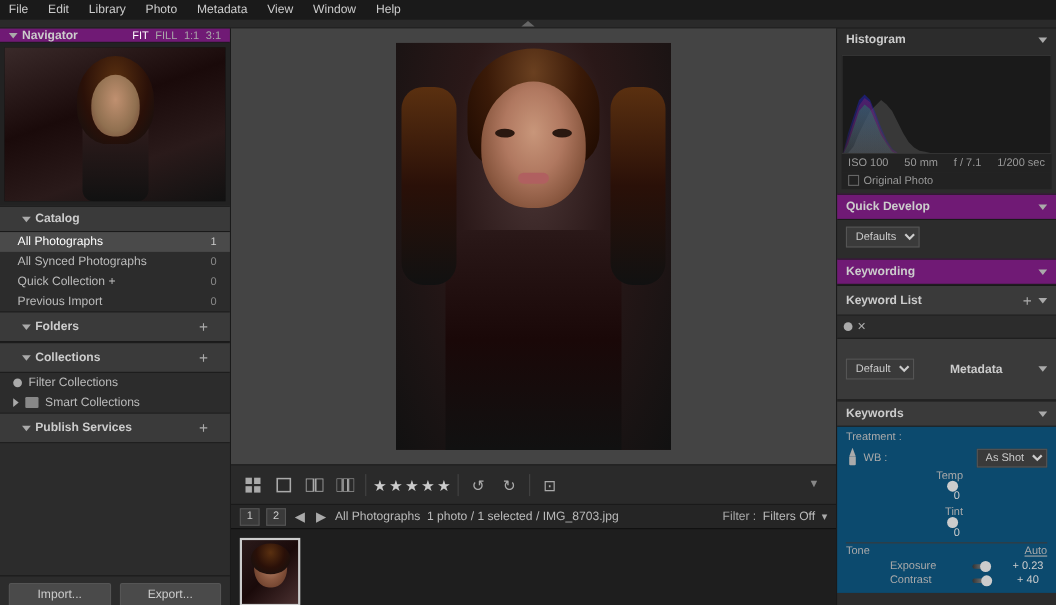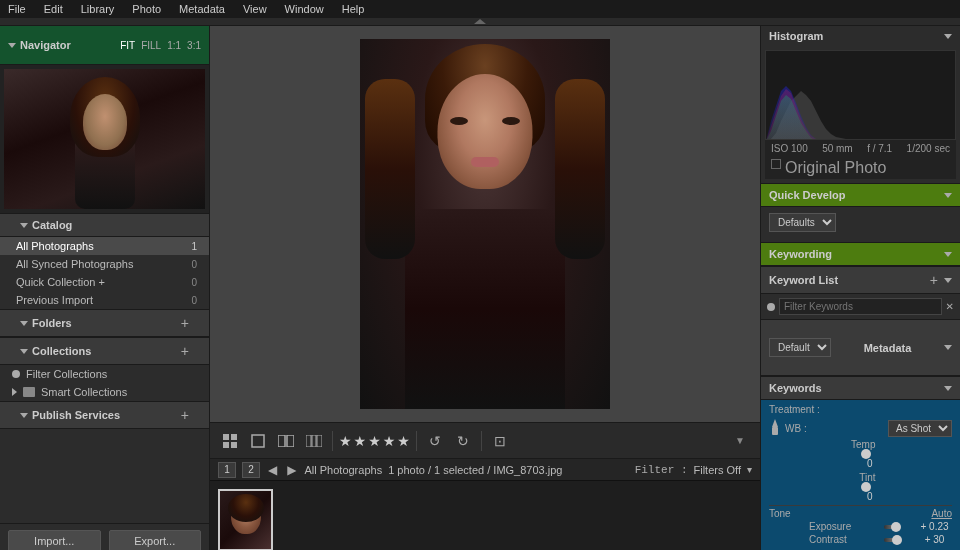--- a/index.html
+++ b/index.html
@@ -44,22 +44,22 @@
       flex-direction: column;
       border-right: 1px solid #1a1a1a;
       flex-shrink: 0;
     }
 
     
     #navigator-header {
       display: flex;
       align-items: center;
       justify-content: space-between;
-      padding: 13px 8px;
-      background: #14532d;
+      padding: 0 8px;
+      background: #701a75;
       border-bottom: 1px solid #1a1a1a;
     }
     .panel-title {
       display: flex;
       align-items: center;
       gap: 4px;
       font-size: 11px;
       font-weight: bold;
       color: #ccc;
     }
@@ -411,38 +411,38 @@
       justify-content: space-between;
       padding: 3px 6px;
       font-size: 10px;
       color: #999;
       background: #222;
     }
     #hist-original {
       display: flex;
       gap: 4px;
       padding: 2px 6px;
-      font-size: 16px;
+      font-size: 10px;
       color: #999;
       background: #222;
     }
     .checkbox-small {
       width: 10px;
       height: 10px;
       border: 1px solid #666;
       background: transparent;
     }
 
     
     .right-section-header {
       display: flex;
       align-items: center;
       justify-content: space-between;
       padding: 5px 8px;
-      background: #4d7c0f;
+      background: #701a75;
       border-top: 1px solid #1a1a1a;
       border-bottom: 1px solid #1a1a1a;
       cursor: pointer;
     }
     .right-section-header span {
       font-size: 11px;
       font-weight: bold;
       color: #ccc;
     }
     .right-section-content {
@@ -871,21 +871,21 @@
     </div>
 
     <div id="bottom-strip">
       <div class="strip-num">1</div>
       <div class="strip-num">2</div>
       <div class="strip-btn">◀</div>
       <div class="strip-btn">▶</div>
       <span class="strip-path">All Photographs</span>
       <span class="strip-path">1 photo / 1 selected / IMG_8703.jpg</span>
       <div class="filter-right">
-        <span style="font-size:11px;color:#aaa;font-family:Liberation Mono, monospace;">Filter :</span>
+        <span style="font-size:11px;color:#aaa;">Filter :</span>
         <span style="font-size:11px;color:#bbb;">Filters Off</span>
         <div style="color:#aaa;cursor:pointer;font-size:10px;">▾</div>
       </div>
     </div>
 
     <div id="filmstrip">
       <div class="film-thumb selected">
         <div class="film-thumb-face"></div>
         <div style="position:absolute;top:3px;left:50%;transform:translateX(-50%);width:36px;height:28px;background:radial-gradient(ellipse at 50% 30%,#5a3010,#2a1008,#111);border-radius:50%;z-index:2;"></div>
       </div>
@@ -957,21 +957,20 @@
 
     <div id="keyword-list-header">
       <span style="font-size:11px;font-weight:bold;color:#ccc;">Keyword List</span>
       <div style="display:flex;gap:6px;align-items:center;">
         <span class="kw-add-btn">+</span>
         <div class="triangle-down"></div>
       </div>
     </div>
     <div id="filter-keywords-row">
       <div class="kw-dot"></div>
-      <input class="kw-input" type="text" placeholder="Filter Keywords" style="">
       <span class="kw-search-btn">✕</span>
     </div>
 
     <div id="metadata-header">
       <div style="display:flex;gap:6px;align-items:center;">
         <select class="dropdown-select">
           <option>Default</option>
         </select>
       </div>
       <span style="font-size:11px;font-weight:bold;color:#ccc;">Metadata</span>
@@ -1030,19 +1029,19 @@
           <div class="slider-thumb" style="left:54%;background:#ccc;width:10px;height:10px;position:absolute;top:50%;transform:translateY(-50%);border-radius:50%;cursor:pointer;"></div>
         </div>
         <span class="exp-value">+ 0.23</span>
       </div>
 
       <div class="exp-row">
         <span class="exp-label">Contrast</span>
         <div class="exp-slider-contrast" style="flex:1;height:4px;background:linear-gradient(to right,#333,#888);border-radius:2px;position:relative;">
           <div class="slider-thumb" style="left:62%;background:#ccc;width:10px;height:10px;position:absolute;top:50%;transform:translateY(-50%);border-radius:50%;cursor:pointer;"></div>
         </div>
-        <span class="exp-value">+ 30</span>
+        <span class="exp-value">+ 40</span>
       </div>
     </div>
 
   </div>
 
 </div>
 
 </body></html>

